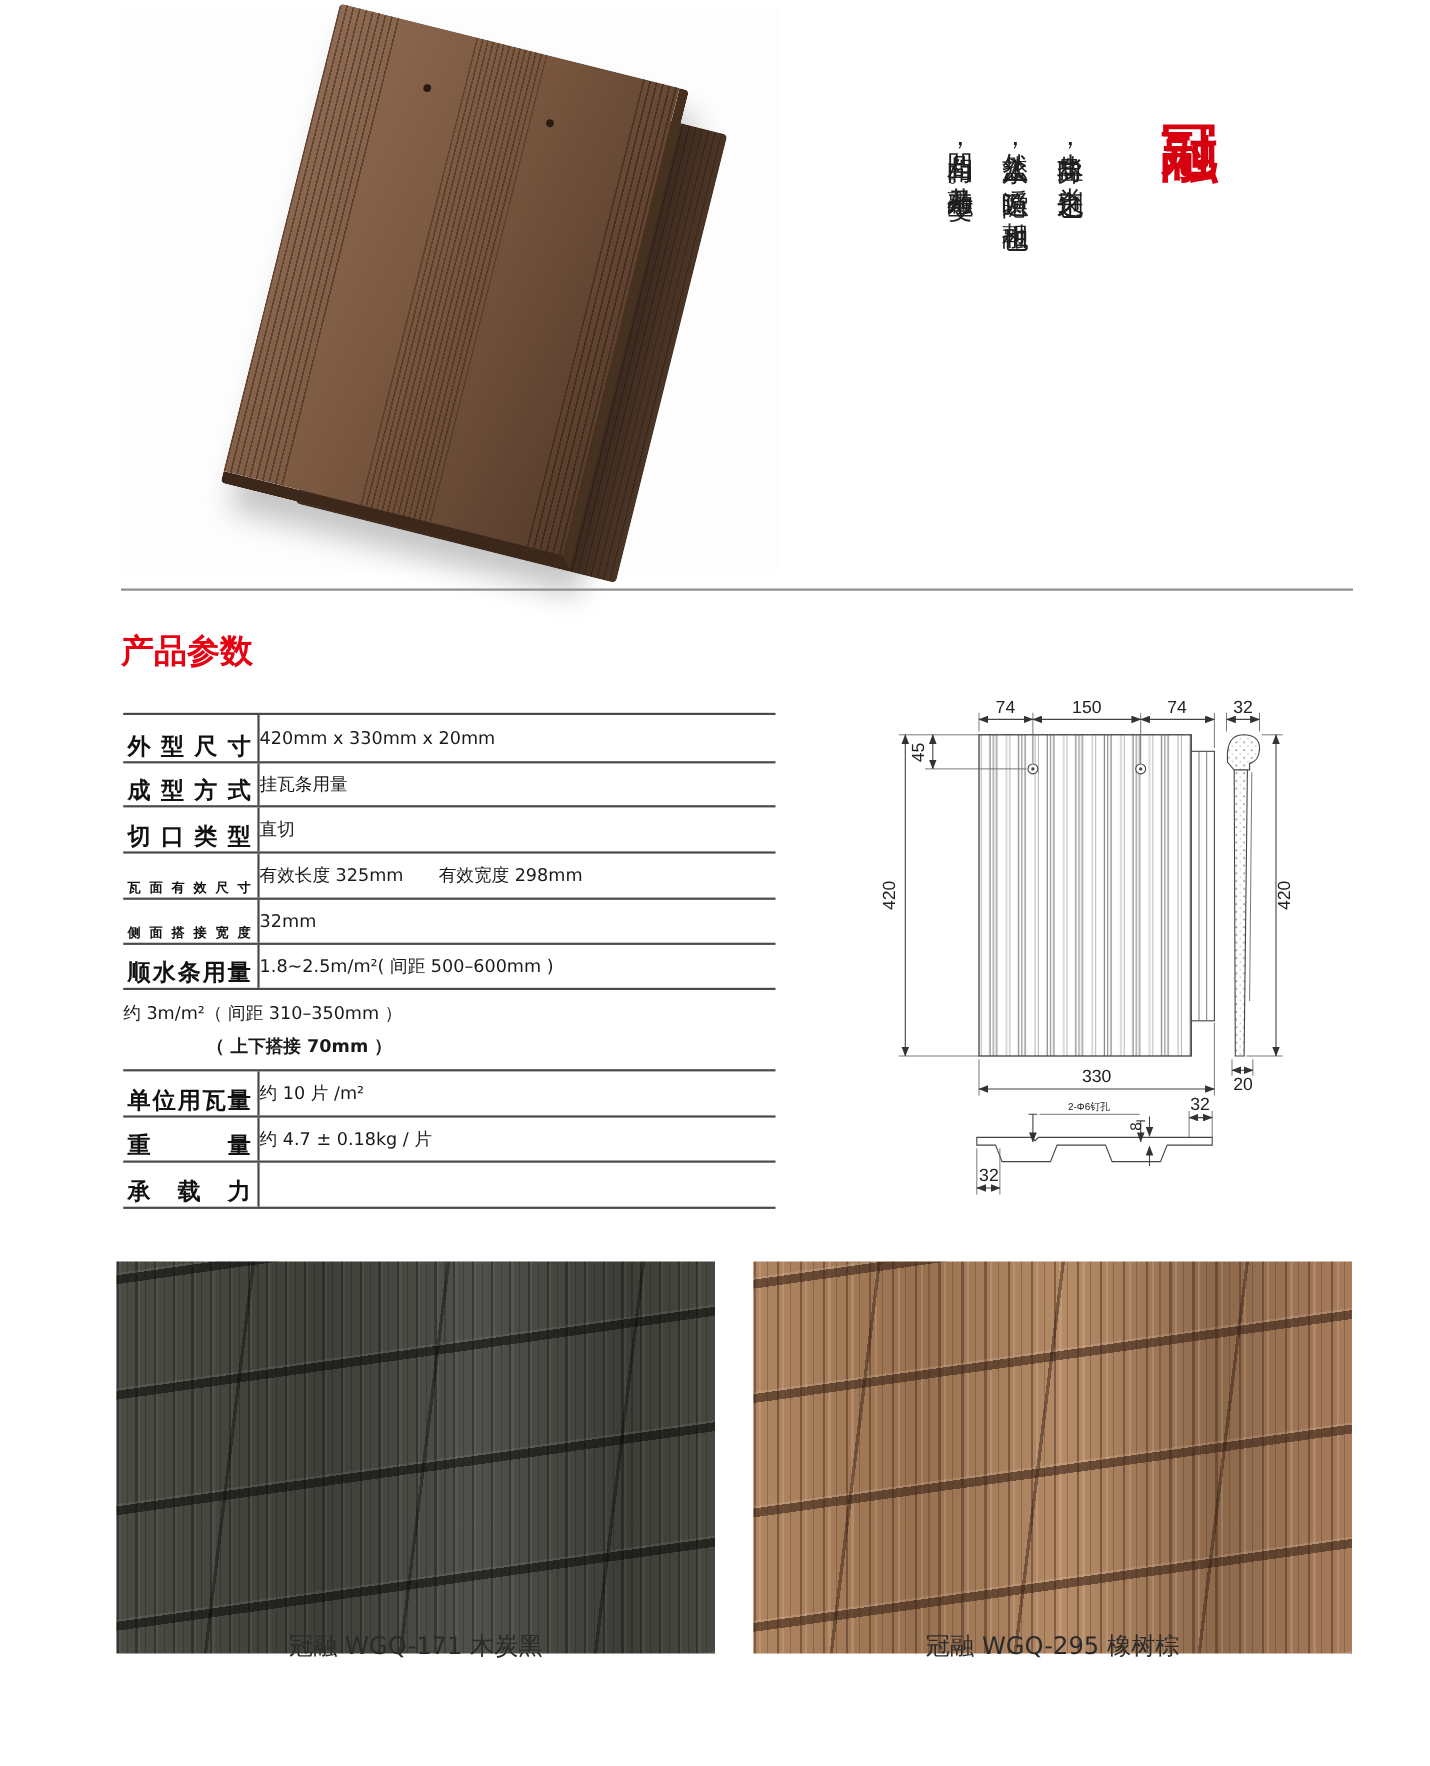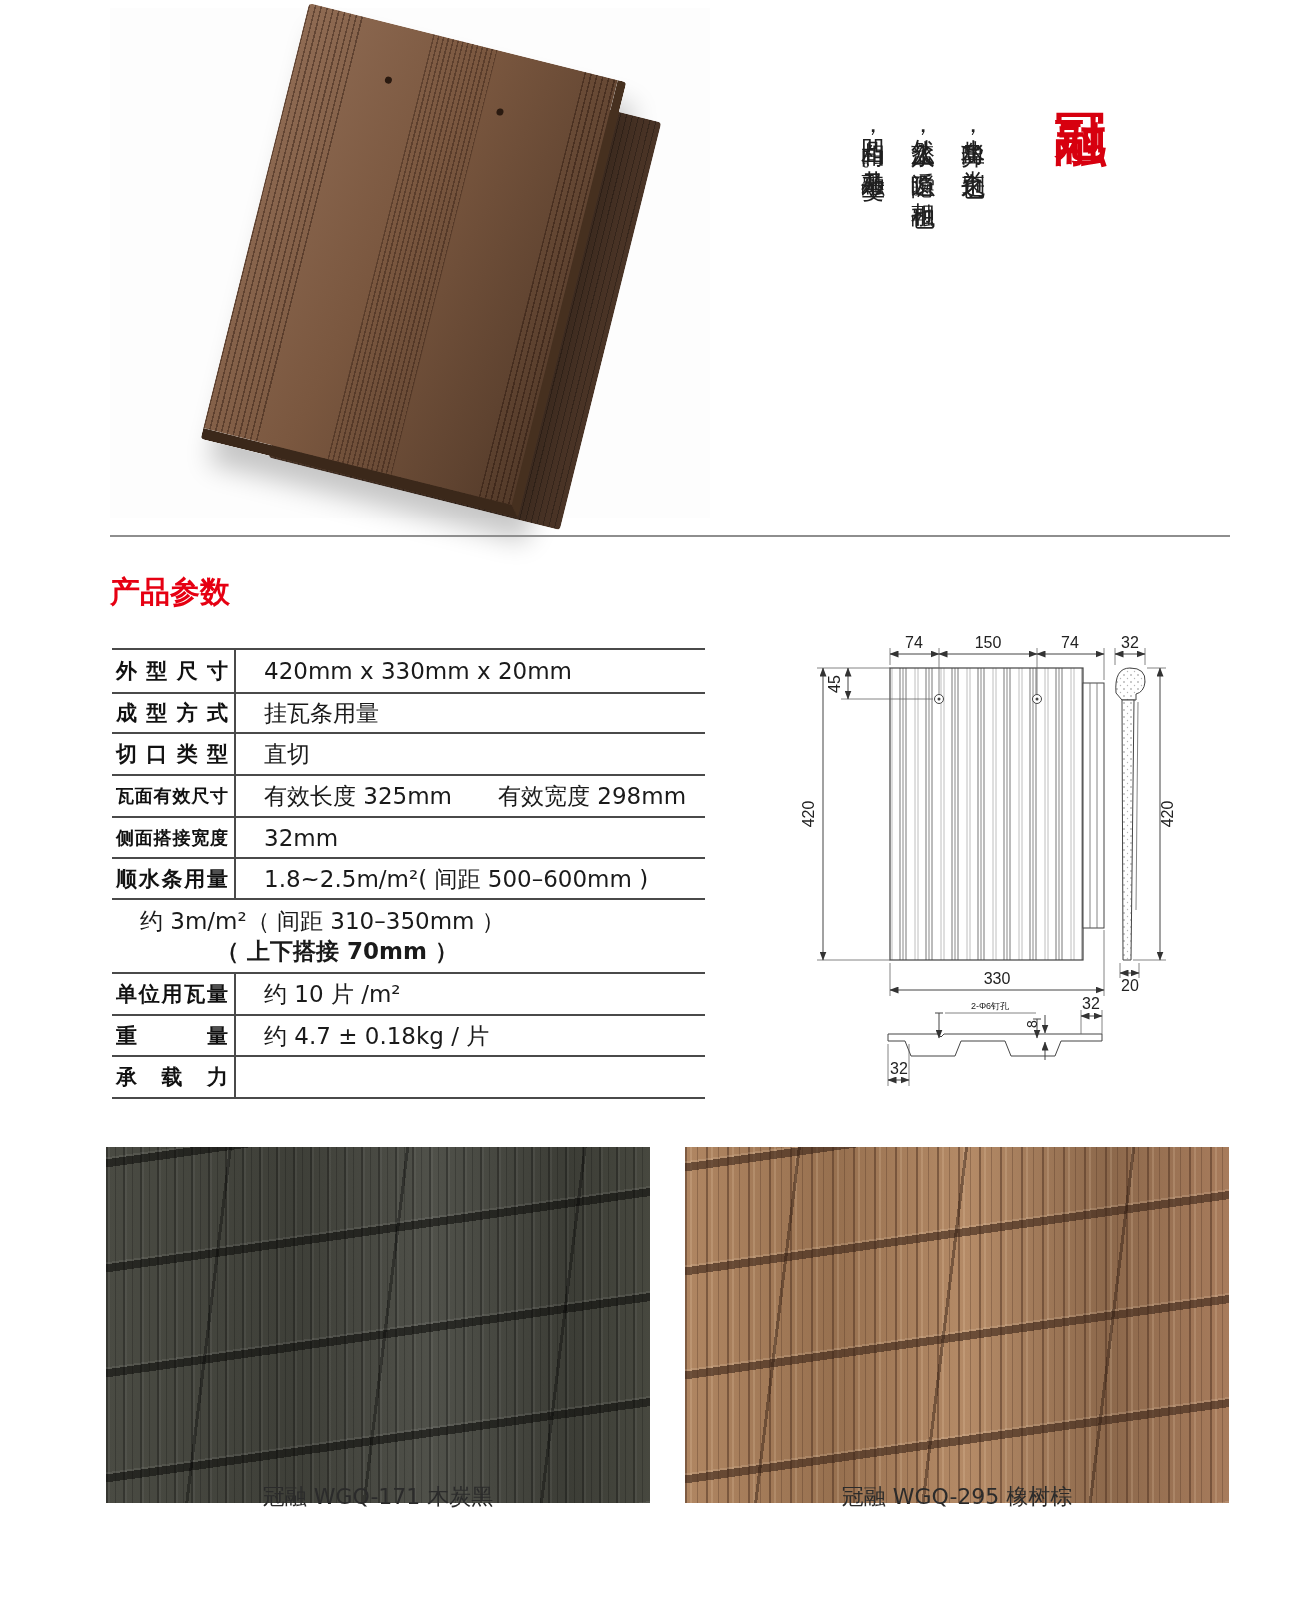--- a/index.html
+++ b/index.html
@@ -33,26 +33,26 @@
   .intro p{margin:0;}
 
   
   .divider{position:absolute;left:110px;top:535px;width:1120px;height:2px;background:#8e8e8e;}
   .section-heading{position:absolute;left:110px;top:572px;font-size:30px;font-weight:bold;color:#e60012;}
 
   
   .spec-table{position:absolute;left:112px;top:648px;width:593px;border-top:2px solid #4a4a4a;}
   .trow{display:flex;border-bottom:2px solid #4a4a4a;height:40px;}
   .trow.h42{height:42px}.trow.h38{height:38px}.trow.h39{height:39px}.trow.h72{height:72px}
-  .tlabel{width:112px;border-right:2px solid #4a4a4a;display:flex;align-items:center;padding:0 6px 0 4px;}
+  .tlabel{width:112px;border-right:2px solid #4a4a4a;display:flex;align-items:flex-end;padding:0 6px 0 4px;}
   .tlabel span{display:block;width:100%;font-size:21px;font-weight:600;color:#111;
     text-align:justify;text-align-last:justify;}
-  .trow.longlabel .tlabel span{font-size:18px;}
-  .tvalue{flex:1;display:flex;flex-direction:column;justify-content:center;padding-left:28px;
-    font-size:23px;color:#1a1a1a;line-height:30px;}
+  .trow.longlabel .tlabel span{font-size:12px;}
+  .tvalue{flex:1;display:flex;flex-direction:column;justify-content:center;
+    font-size:16px;color:#1a1a1a;line-height:30px;}
   .tvalue .indent2{margin-left:76px;font-weight:bold;}
 
   
   .drawing{position:absolute;left:793px;top:610px;}
   .dim{font:16px "Liberation Sans",sans-serif;fill:#222;}
   .dimsm{font:14px "Liberation Sans",sans-serif;fill:#222;}
   .dimxs{font:9px "Liberation Sans",sans-serif;fill:#222;}
   .dln{stroke:#444;stroke-width:1;}
   .xln{stroke:#666;stroke-width:.8;}
 

